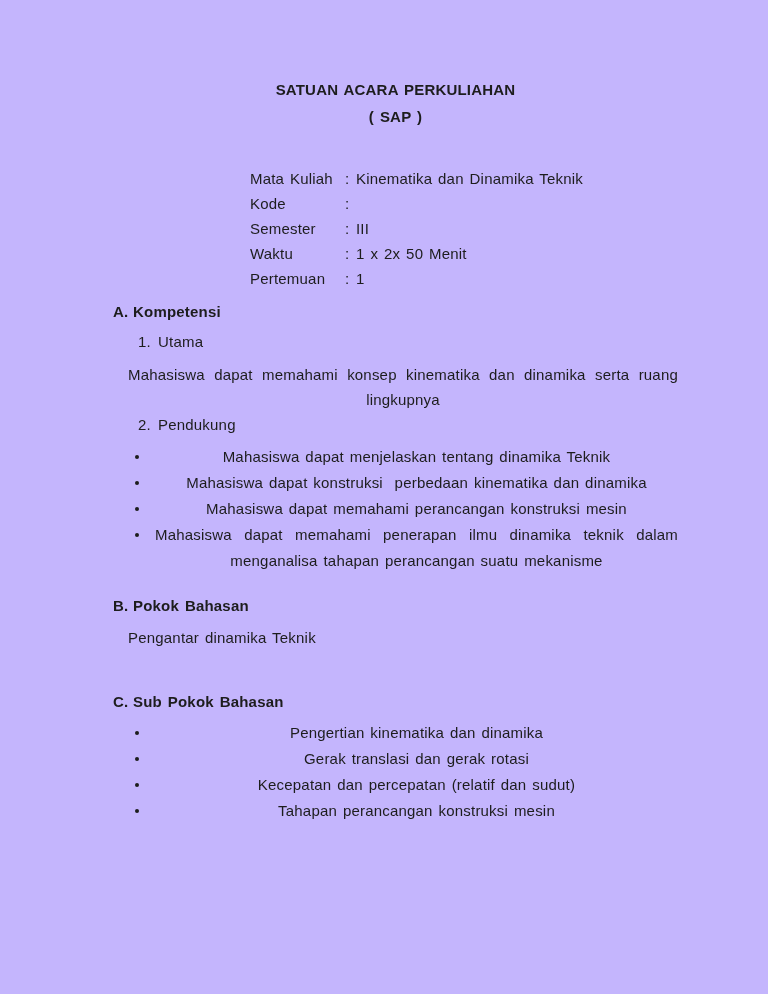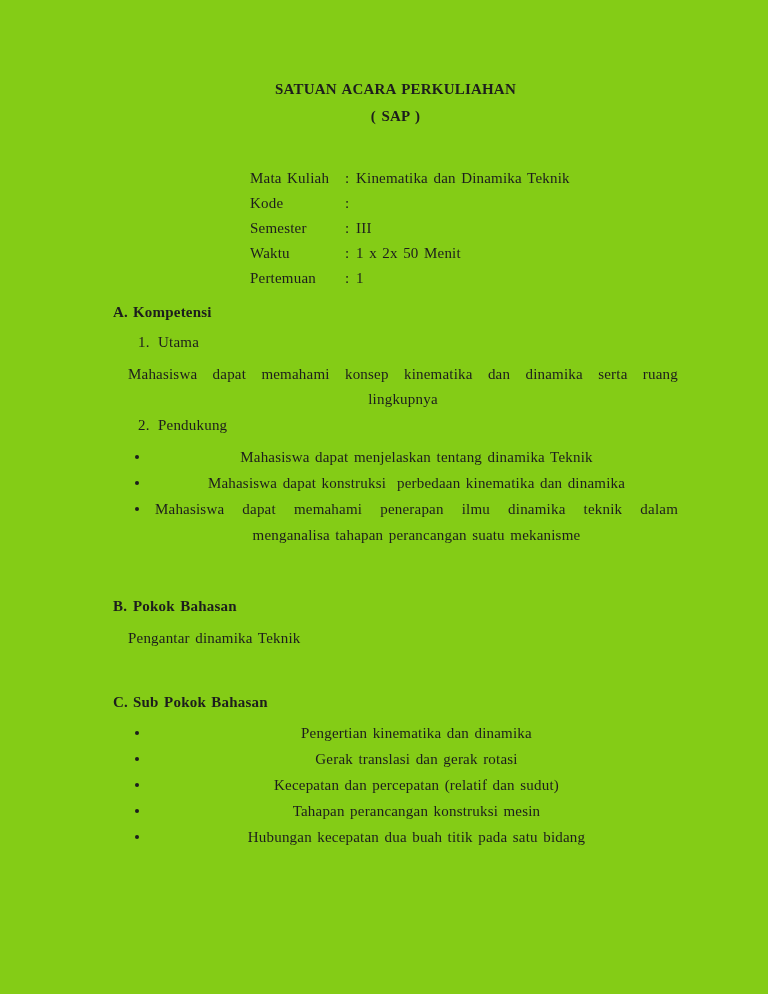--- a/index.html
+++ b/index.html
@@ -1,22 +1,22 @@
 <!DOCTYPE html>
 <html><head>
 <meta charset="utf-8">
 <style>
   html, body { margin: 0; padding: 0; background: #ffffff; }
   .page {
     position: relative;
     width: 768px;
     height: 994px;
-    background: #84cc16;
+    background: #c4b5fd;
     overflow: hidden;
-    font-family: Liberation Serif, serif;
+    font-family: Liberation Sans, sans-serif;
     font-size: 15px;
     color: #1d1d1d;
     letter-spacing: 0.2px;
     word-spacing: 1.5px;
   }
   .abs { position: absolute; }
 
   
   .title-block {
     top: 76px; left: 113px; width: 565px;
@@ -132,20 +132,24 @@
     <div class="bullet-item">
       <span class="dot"></span>
       <div class="line">Mahasiswa dapat menjelaskan tentang dinamika Teknik</div>
     </div>
     <div class="bullet-item">
       <span class="dot"></span>
       <div class="line">Mahasiswa dapat konstruksi  perbedaan kinematika dan dinamika</div>
     </div>
     <div class="bullet-item">
       <span class="dot"></span>
+      <div class="line">Mahasiswa dapat memahami perancangan konstruksi mesin</div>
+    </div>
+    <div class="bullet-item">
+      <span class="dot"></span>
       <div class="line stretch">Mahasiswa dapat memahami penerapan ilmu dinamika teknik dalam</div>
       <div class="line">menganalisa tahapan perancangan suatu mekanisme</div>
     </div>
   </div>
 
   <div id="sec-b" class="abs sec-head">
     <span class="sec-letter">B.</span>
     <span>Pokok Bahasan</span>
   </div>
 
@@ -166,19 +170,15 @@
       <div class="line">Gerak translasi dan gerak rotasi</div>
     </div>
     <div class="bullet-item">
       <span class="dot"></span>
       <div class="line">Kecepatan dan percepatan (relatif dan sudut)</div>
     </div>
     <div class="bullet-item">
       <span class="dot"></span>
       <div class="line">Tahapan perancangan konstruksi mesin</div>
     </div>
-    <div class="bullet-item">
-      <span class="dot"></span>
-      <div class="line">Hubungan kecepatan dua buah titik pada satu bidang</div>
-    </div>
   </div>
 
 </div>
 
 </body></html>

